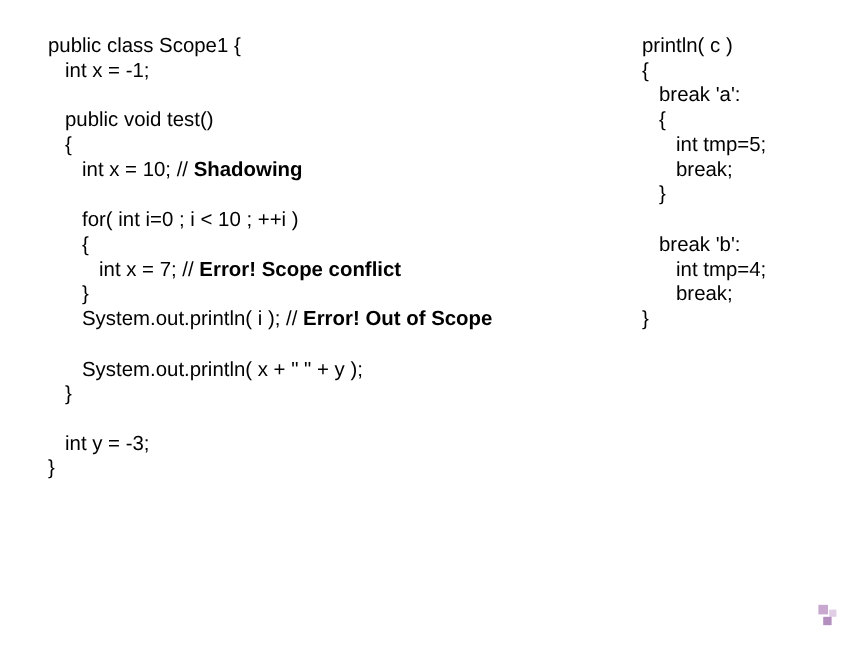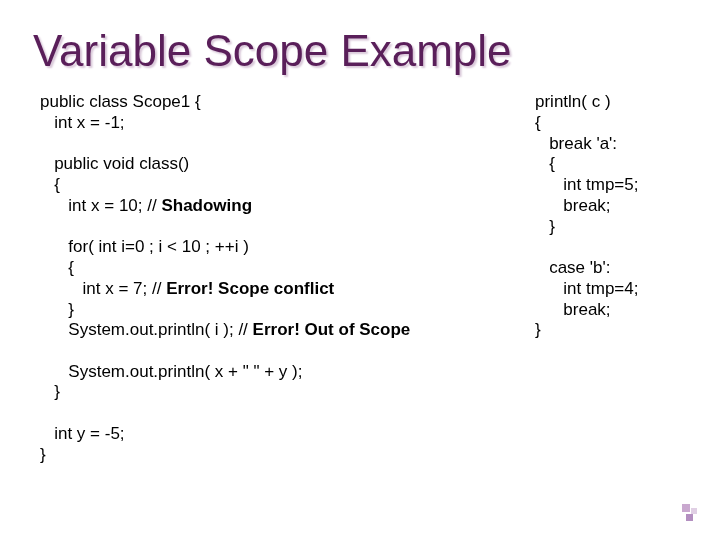--- a/index.html
+++ b/index.html
@@ -64,52 +64,51 @@
     right: 16px;
     bottom: 14px;
     width: 30px;
     height: 30px;
   }
 </style>
 </head>
 <body>
 
 <div class="slide">
-  <div class="title">Variable Scope Example</div>
 
   <div class="content">
 
     <div class="col-left codeblock"><span>public class Scope1 {</span>
 <span>   int x = -1;</span>
 <span></span>
-<span>   public void class()</span>
+<span>   public void test()</span>
 <span>   {</span>
 <span>      int x = 10; // </span><span class="bold">Shadowing</span>
 <span></span>
 <span>      for( int i=0 ; i &lt; 10 ; ++i )</span>
 <span>      {</span>
 <span>         int x = 7; // </span><span class="bold">Error! Scope conflict</span>
 <span>      }</span>
 <span>      System.out.println( i ); // </span><span class="bold">Error! Out of Scope</span>
 <span></span>
 <span>      System.out.println( x + " " + y );</span>
 <span>   }</span>
 <span></span>
-<span>   int y = -5;</span>
+<span>   int y = -3;</span>
 <span>}</span></div>
 
     <div class="col-right codeblock"><span>println( c )</span>
 <span>{</span>
 <span>   break 'a':</span>
 <span>   {</span>
 <span>      int tmp=5;</span>
 <span>      break;</span>
 <span>   }</span>
 <span></span>
-<span>   case 'b':</span>
+<span>   break 'b':</span>
 <span>      int tmp=4;</span>
 <span>      break;</span>
 <span>}</span></div>
 
   </div>
 
   <div class="corner">
     <svg viewBox="0 0 30 30" width="30" height="30">
       <rect x="8" y="8" width="8" height="8" fill="#c9a8cf"></rect>
       <rect x="17" y="12" width="6" height="6" fill="#e0cfe4"></rect>

